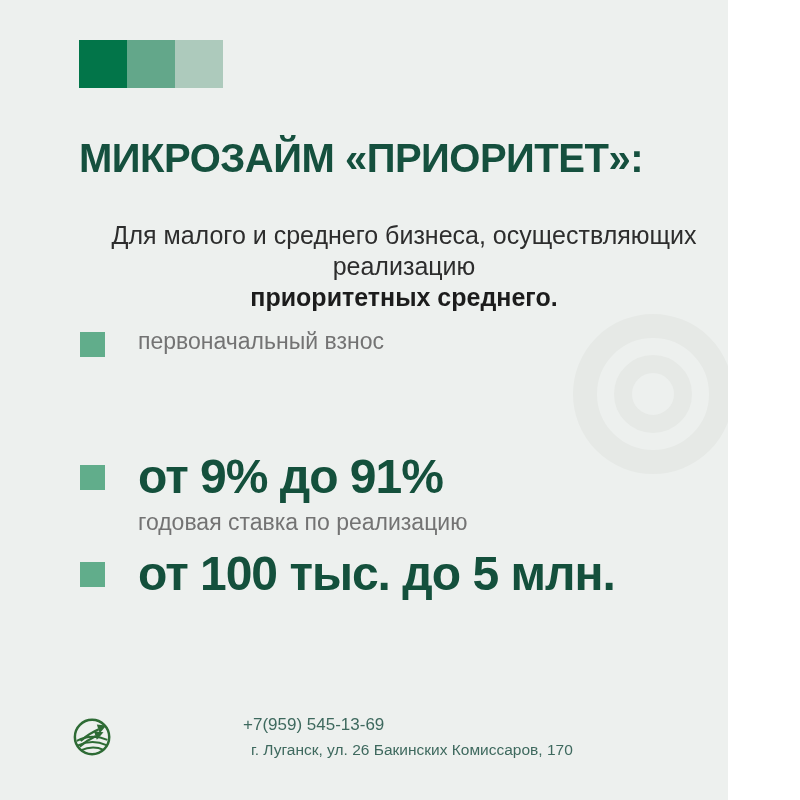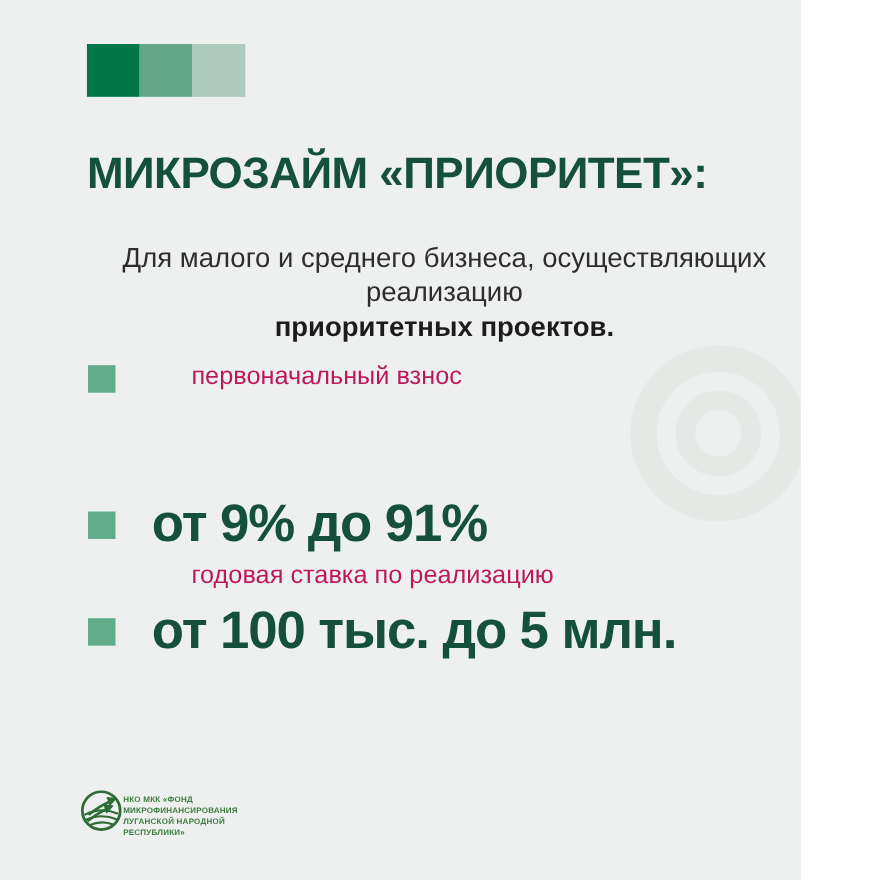--- a/index.html
+++ b/index.html
@@ -58,21 +58,21 @@
   .bullet {
     flex: 0 0 auto;
     width: 25px; height: 25px; margin-top: 12px;
     background: #61ad8b;
   }
   .item-heading {
     font-size: 48px; font-weight: bold; letter-spacing: -1px;
     line-height: 1.0; color: #14503c; white-space: nowrap;
   }
   .item-label {
-    margin-top: 8px; font-size: 23px; color: #be185d; white-space: nowrap; margin-left: 36px;
+    margin-top: 8px; font-size: 23px; color: #737373; white-space: nowrap;
   }
 
   
   .logo { position: absolute; left: 72px; top: 712px; }
   .org {
     position: absolute; left: 112px; top: 722px;
     font-size: 7.3px; font-weight: bold; letter-spacing: 0.2px;
     line-height: 1.35; color: #3b7c40; text-transform: uppercase;
   }
   .contacts { position: absolute; left: 243px; top: 714px; color: #3e695e; }
@@ -93,21 +93,21 @@
   <div class="bars">
     <div class="bar" style="background-color: rgb(2, 117, 73);"></div>
     <div class="bar" style="background-color: rgb(99, 167, 138);"></div>
     <div class="bar" style="background-color: rgb(173, 202, 188);"></div>
   </div>
 
   <h1 class="title">МИКРОЗАЙМ «ПРИОРИТЕТ»:</h1>
 
   <p class="subtitle">
     <span class="reg-line">Для малого и среднего бизнеса,  осуществляющих реализацию</span>
-    <span class="bold-line">приоритетных проектов.</span>
+    <span class="bold-line">приоритетных среднего.</span>
   </p>
 
   <div class="item item-1">
     <div class="bullet" style="background-color: rgb(97, 173, 139);"></div>
     <div>
       <div class="item-label">первоначальный взнос</div>
     </div>
   </div>
 
   <div class="item item-2">
@@ -131,21 +131,19 @@
       <path d="M5 30 Q 21 22 37 29" fill="none" stroke="#2e6b35" stroke-width="2"></path>
       <path d="M5.5 35 Q 21 28 36 34.5" fill="none" stroke="#2e6b35" stroke-width="2"></path>
       <path d="M9 40 Q 22 34.5 33 39.5" fill="none" stroke="#2e6b35" stroke-width="2"></path>
       <path d="M9 30 C 15 25 21 21 28 18" fill="none" stroke="#2e6b35" stroke-width="2.4"></path>
       <polygon points="26,13 36,14 29,22" fill="#2e6b35"></polygon>
       <path d="M8 36 C 14 31 19 28 25 25" fill="none" stroke="#2e6b35" stroke-width="2.4"></path>
       <polygon points="23,20 33,21 26,29" fill="#2e6b35"></polygon>
     </svg>
   </div>
 
-  <div class="org">
-    <div>НКО МКК «ФОНД</div>
-    <div>МИКРОФИНАНСИРОВАНИЯ</div>
-    <div>ЛУГАНСКОЙ НАРОДНОЙ</div>
-    <div>РЕСПУБЛИКИ»</div>
+
+  <div class="contacts">
+    <div class="phone">+7(959) 545-13-69</div>
+    <div class="address">г. Луганск, ул. 26 Бакинских Комиссаров, 170</div>
   </div>
-
 
 </div>
 
 </body></html>

